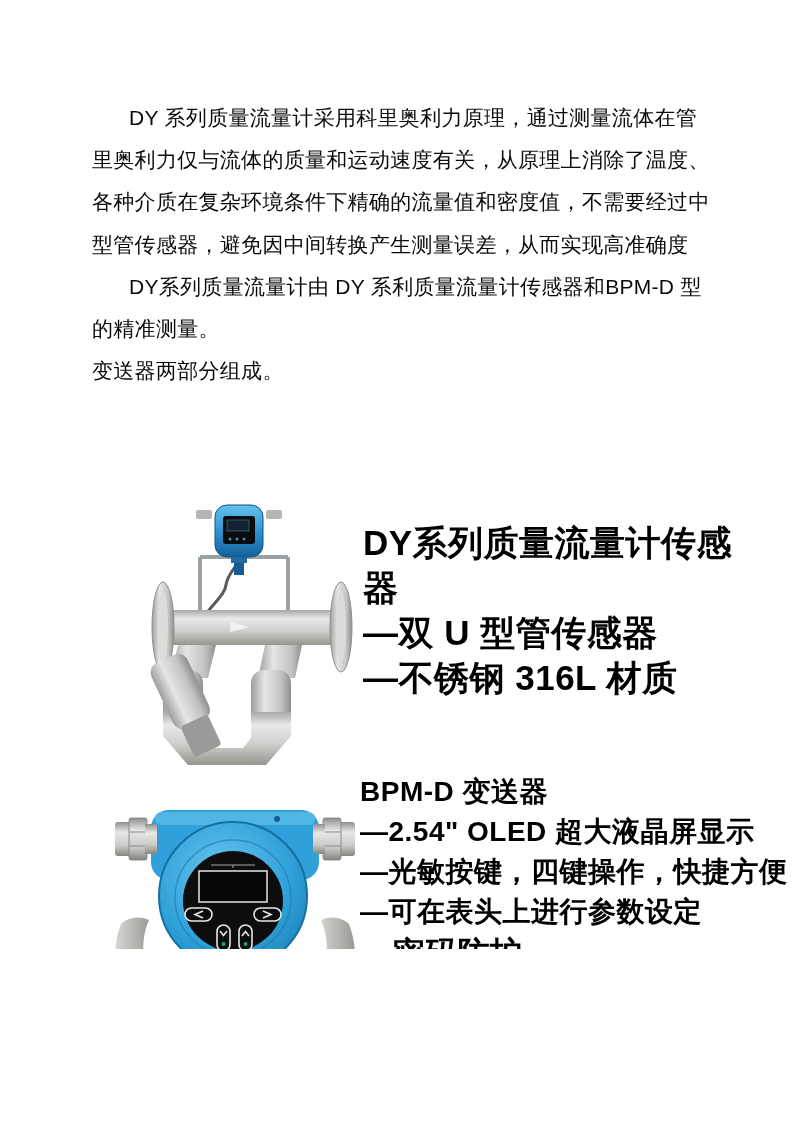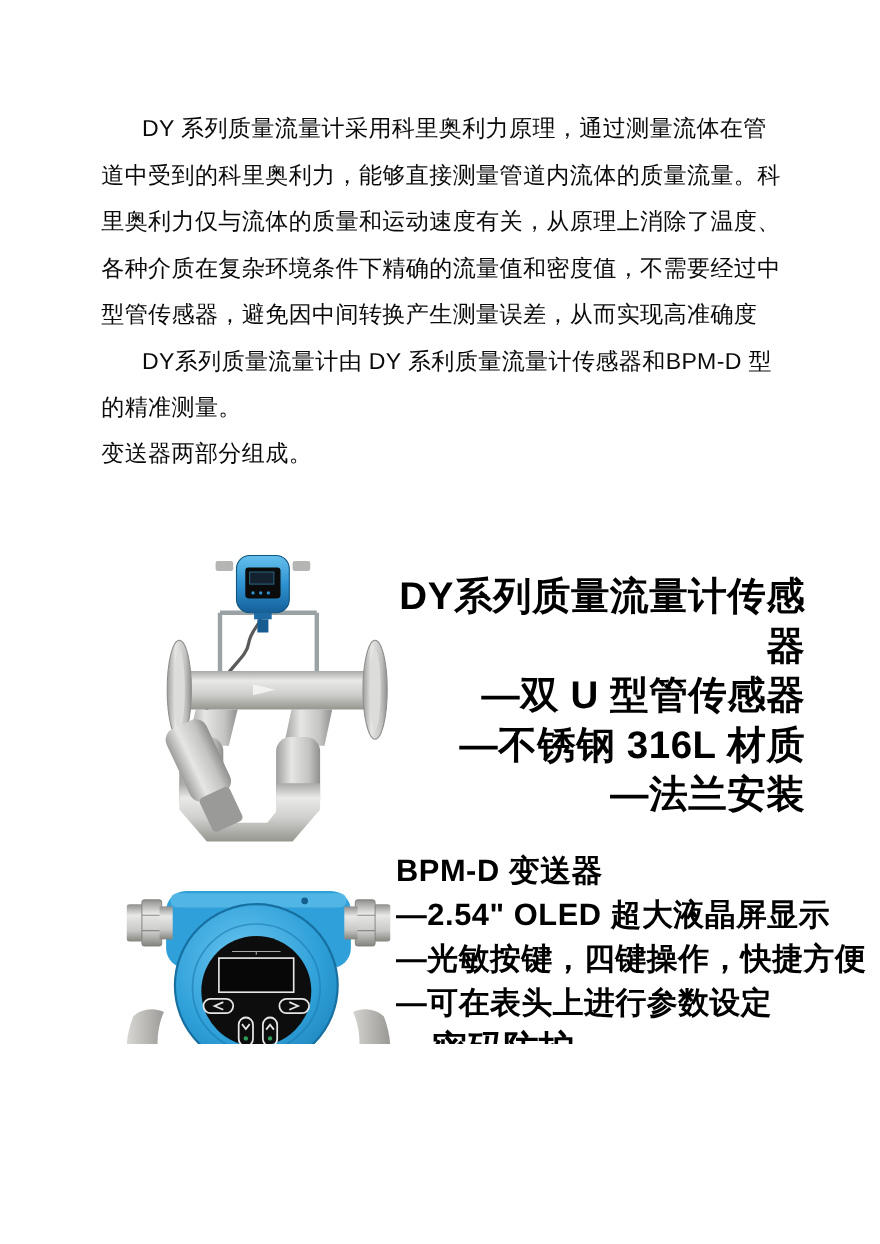--- a/index.html
+++ b/index.html
@@ -13,40 +13,39 @@
   .bodyline {
     font-size:21px; line-height:42.2px; letter-spacing:0.3px;
     white-space:nowrap; color:#0a0a0a; font-weight:500;
   }
   .bodyline.indent { padding-left:37px; }
   
   .photo { position:absolute; }
   .photo-sensor { left:130px; top:500px; width:230px; height:270px; }
   .photo-transmitter { left:115px; top:808px; width:240px; height:188px; }
   
-  .caption-sensor { position:absolute; left:363px; top:520px;text-align:right; }
+  .caption-sensor { position:absolute; left:363px; top:520px; }
   .caption-sensor .cap-line {
     font-size:35px; font-weight:800; line-height:45px; white-space:nowrap;
     letter-spacing:0.5px; color:#000;
   }
   .caption-transmitter { position:absolute; left:360px; top:772px; }
   .caption-transmitter .cap-line {
     font-size:28px; font-weight:800; line-height:40px; white-space:nowrap;
     letter-spacing:0.5px; color:#000;
   }
   .caption-transmitter .cap-line.big { font-size:32px; line-height:42px; }
 </style>
 </head>
 <body>
 
 <div class="page">
 
   <section class="intro">
     <div class="bodyline indent">DY 系列质量流量计采用科里奥利力原理，通过测量流体在管</div>
-    <div class="bodyline">道中受到的科里奥利力，能够直接测量管道内流体的质量流量。科</div>
     <div class="bodyline">里奥利力仅与流体的质量和运动速度有关，从原理上消除了温度、</div>
     <div class="bodyline">各种介质在复杂环境条件下精确的流量值和密度值，不需要经过中</div>
     <div class="bodyline">型管传感器，避免因中间转换产生测量误差，从而实现高准确度</div>
     <div class="bodyline indent">DY系列质量流量计由 DY 系利质量流量计传感器和BPM-D 型</div>
     <div class="bodyline">的精准测量。</div>
     <div class="bodyline">变送器两部分组成。</div>
   </section>
 
   <div class="photo photo-sensor">
     <svg viewBox="0 0 230 270" width="230" height="270">
@@ -110,21 +109,20 @@
         <rect x="104" y="63" width="10" height="12" fill="#165c92"></rect>
       </g>
     </svg>
   </div>
 
   <section class="caption-sensor">
     <div class="cap-line">DY系列质量流量计传感</div>
     <div class="cap-line">器</div>
     <div class="cap-line">—双 U 型管传感器</div>
     <div class="cap-line">—不锈钢 316L 材质</div>
-    <div class="cap-line">—法兰安装</div>
   </section>
 
   <div class="photo photo-transmitter">
     <svg viewBox="0 0 240 188" width="240" height="188">
       <defs>
         <radialGradient id="blueBody" cx="0.42" cy="0.35" r="0.85">
           <stop offset="0" stop-color="#6ac6ef"></stop>
             <stop offset="0.55" stop-color="#2fa0d9"></stop>
           <stop offset="1" stop-color="#1779ae"></stop>
         </radialGradient>

